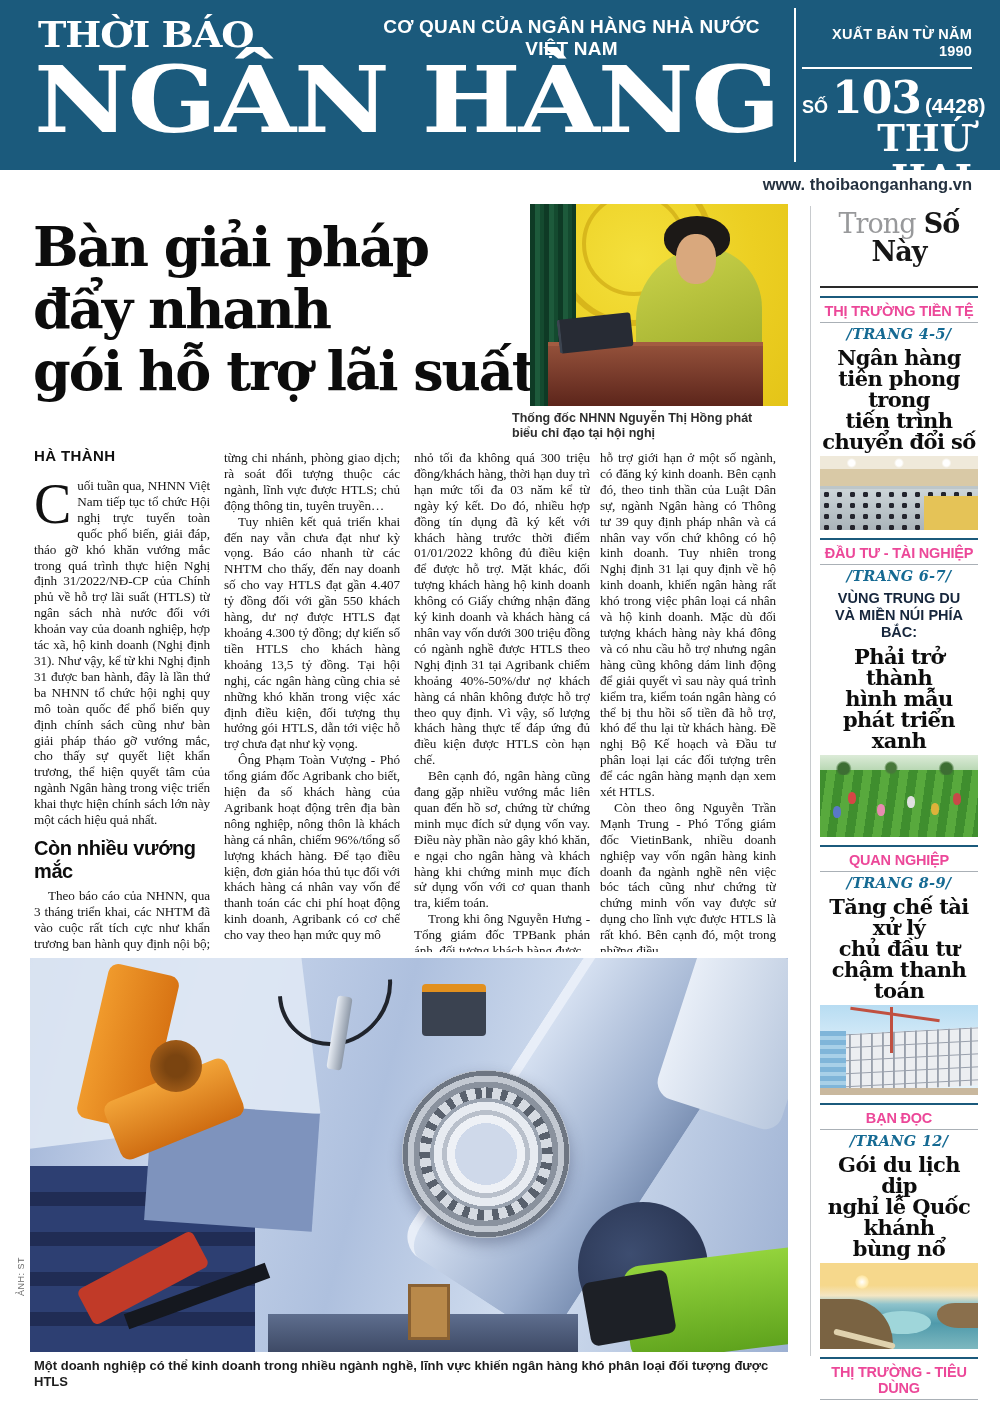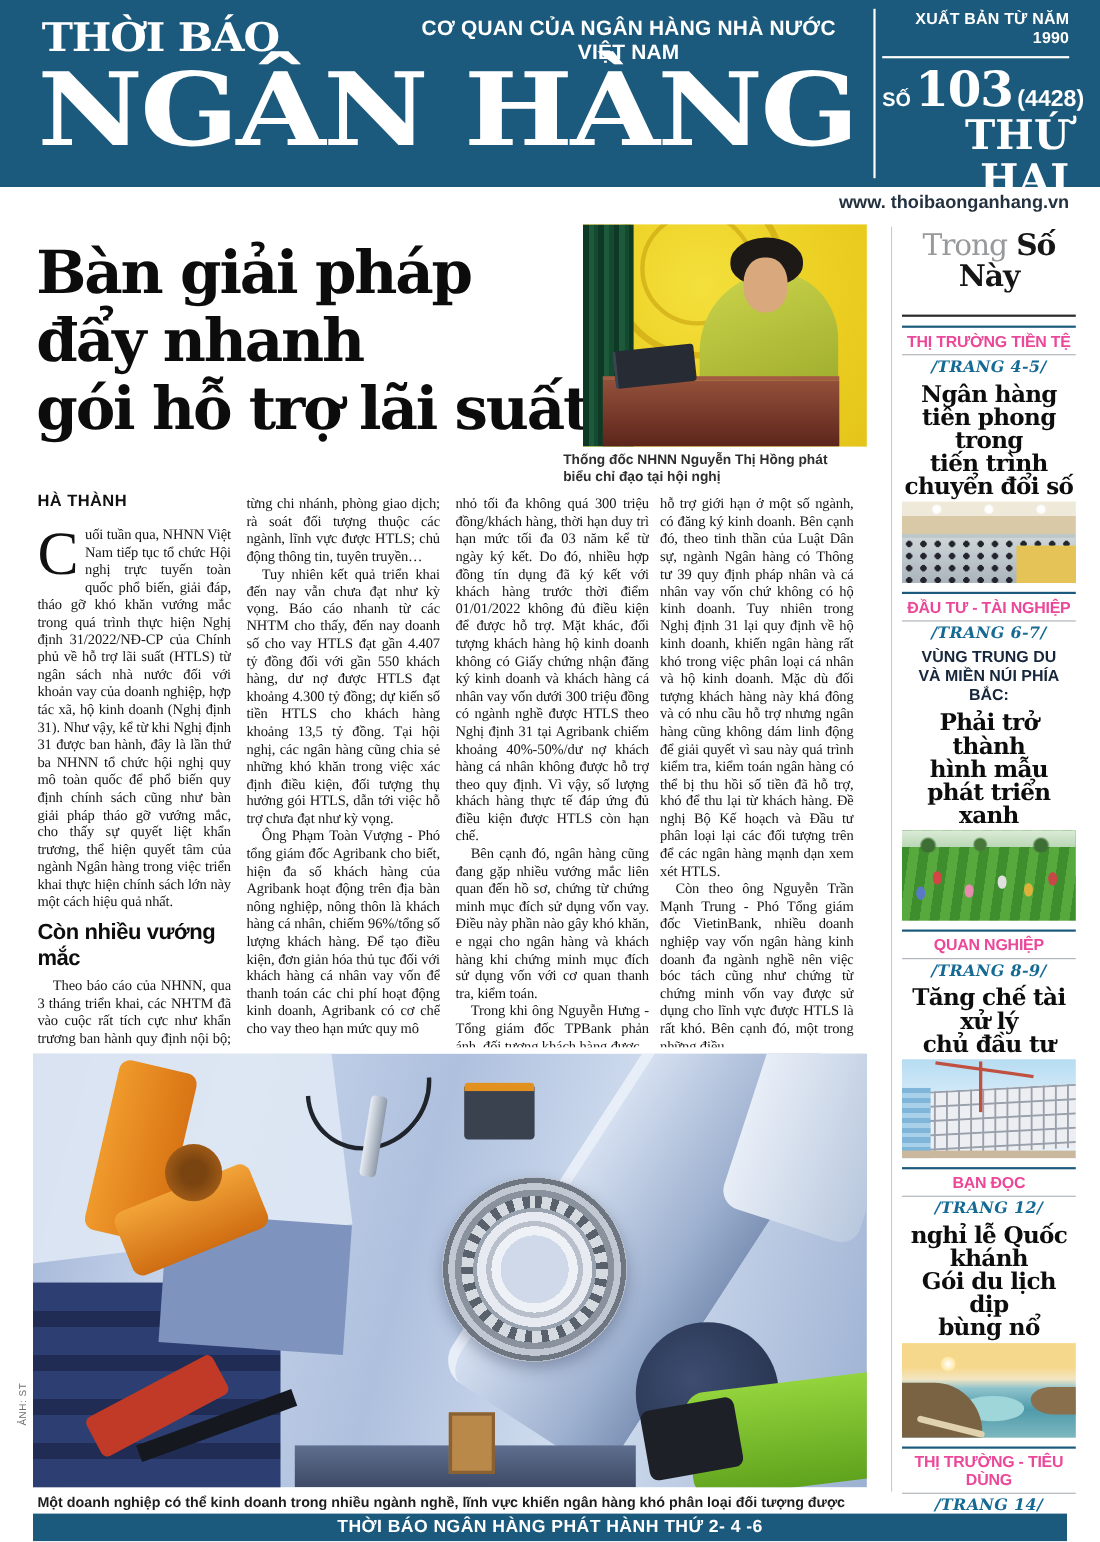--- a/index.html
+++ b/index.html
@@ -8,21 +8,21 @@
         font-family:"Liberation Serif",serif;overflow:hidden}
   
   .masthead{position:absolute;left:0;top:0;width:1000px;height:170px;background:#1b5a7c;color:#fff}
   .organ{position:absolute;left:364px;top:16px;width:415px;text-align:center;
          font:bold 19px/22px "Liberation Sans",sans-serif;letter-spacing:.2px}
   .logo1{position:absolute;left:38px;top:16px;font:bold 36px/36px "DejaVu Serif",serif;
          transform:scaleX(1.06);transform-origin:left top;letter-spacing:-1px}
   .logo2{position:absolute;left:34px;top:50px;font:bold 92px/100px "DejaVu Serif",serif;
          transform:scaleX(1.14);transform-origin:left top;letter-spacing:-2px;white-space:nowrap}
   .mast-vline{position:absolute;left:794px;top:8px;width:2px;height:154px;background:#fff}
-  .mast-right{position:absolute;left:802px;top:0;right:0;height:170px;padding:10px 28px 0 0;text-align:right}
+  .mast-right{position:absolute;left:802px;top:0;right:0;height:170px;padding:26px 28px 0 0;text-align:right}
   .since{font:bold 14.5px/17px "Liberation Sans",sans-serif;letter-spacing:.2px}
   .mhr{border-top:2px solid #fff;margin:7px 0 9px}
   .issue{white-space:nowrap}
   .issue .so{font:bold 18px "Liberation Sans",sans-serif}
   .issue .num{font:bold 44px/40px "DejaVu Serif",serif;letter-spacing:-1px}
   .issue .alt{font:bold 21px "Liberation Sans",sans-serif}
   .day{font:bold 37px/40px "DejaVu Serif",serif;letter-spacing:0;margin-top:0}
   .date{font:bold 18px/24px "Liberation Sans",sans-serif;letter-spacing:.2px;font-weight:600}
   .price{font:bold 16px/18px "Liberation Sans",sans-serif;margin-top:1px}
   .website{position:absolute;right:28px;top:175px;font:bold 16.5px "Liberation Sans",sans-serif;color:#24313f}
@@ -296,51 +296,51 @@
       </div>
     </div>
 
     <div class="sec">
       <div class="sec-label">QUAN NGHIỆP</div>
       <div class="sec-line"></div>
       <div class="sec-ref">/TRANG 8-9/</div>
       <div class="sec-head">
         <div>Tăng chế tài xử lý</div>
         <div>chủ đầu tư</div>
+        <div>chậm thanh toán</div>
       </div>
       <div class="sec-photo ph-construction">
         <div class="bldg"></div>
         <div class="glass"></div>
         <div class="crane1"></div>
         <div class="crane2"></div>
         <div class="ground"></div>
       </div>
     </div>
 
     <div class="sec">
       <div class="sec-label">BẠN ĐỌC</div>
       <div class="sec-line"></div>
       <div class="sec-ref">/TRANG 12/</div>
       <div class="sec-head">
+        <div>Gói du lịch dịp</div>
         <div>nghỉ lễ Quốc khánh</div>
-        <div>Gói du lịch dịp</div>
         <div>bùng nổ</div>
       </div>
       <div class="sec-photo ph-coast">
         <div class="sun"></div>
         <div class="lagoon"></div>
         <div class="rockL"></div>
         <div class="rockR"></div>
         <div class="path"></div>
       </div>
     </div>
 
     <div class="sec">
       <div class="sec-label">THỊ TRƯỜNG - TIÊU DÙNG</div>
       <div class="sec-line"></div>
       <div class="sec-ref">/TRANG 14/</div>
 
     </div>
   </aside>
 
-  <div class="footer-bar">THỜI BÁO NGÂN HÀNG PHÁT HÀNH THỨ 2- 4 -6</div>
 
 </div>
 
 </body></html>

